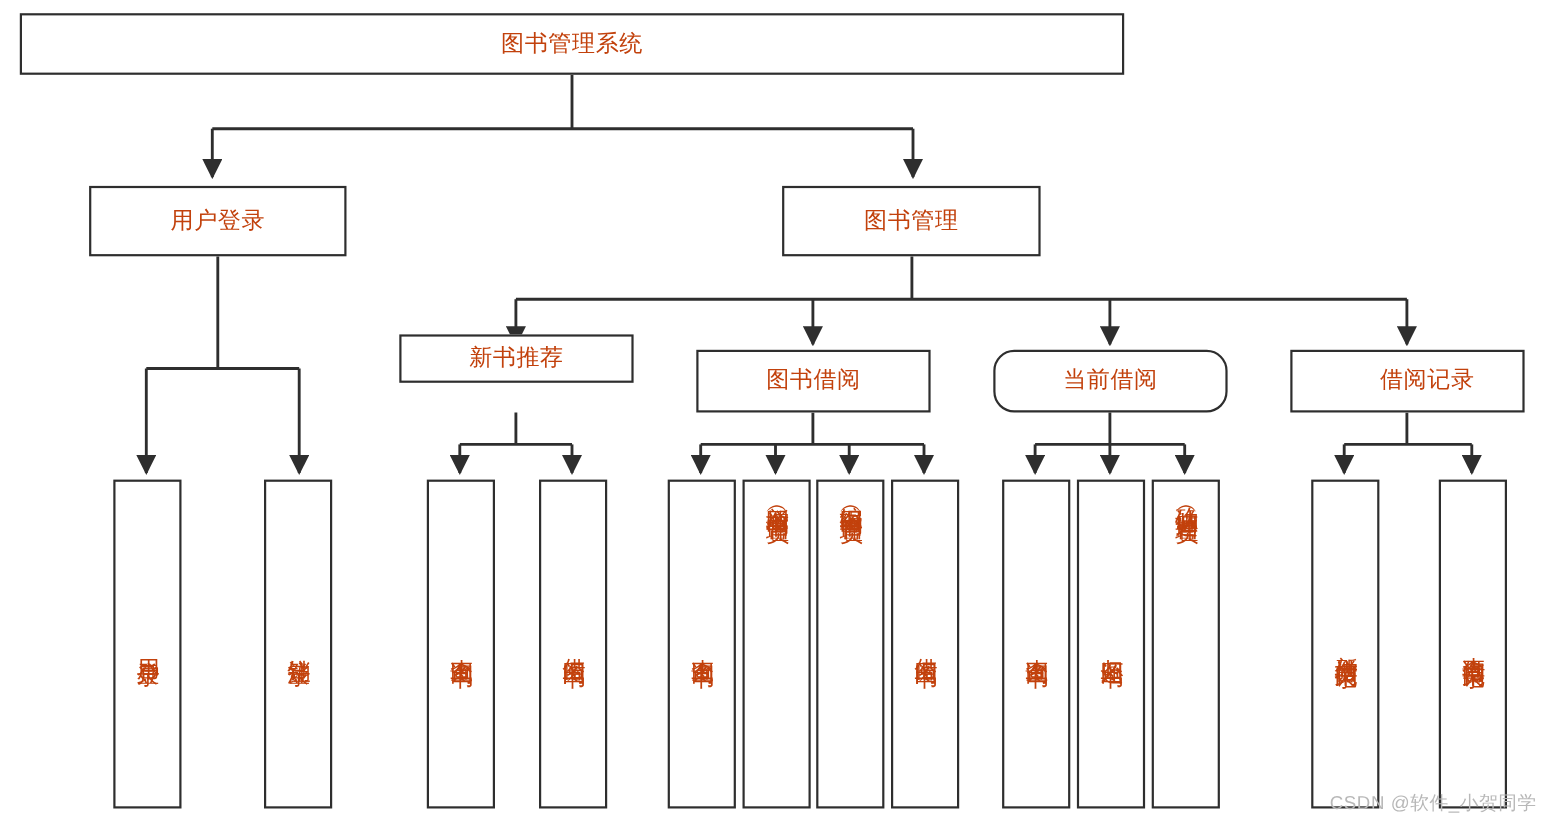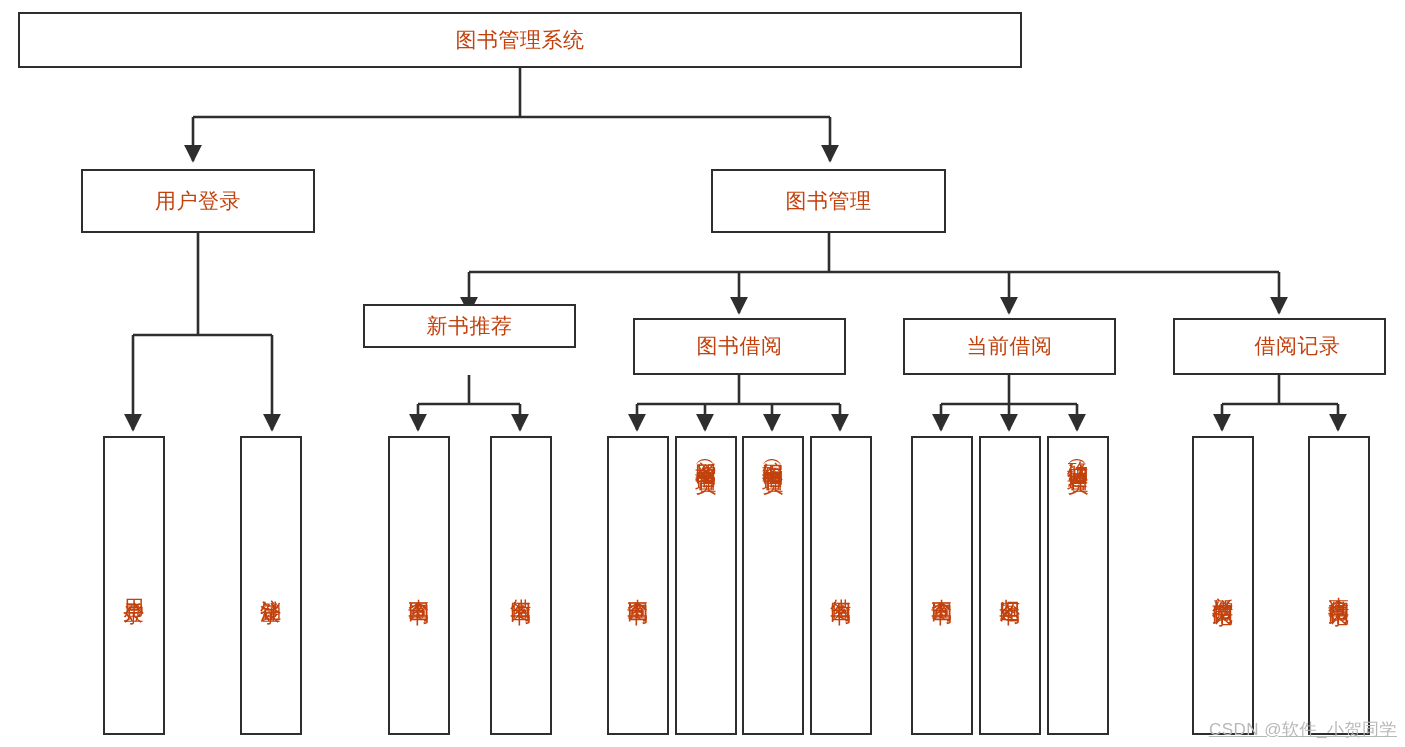--- a/index.html
+++ b/index.html
@@ -61,21 +61,20 @@
     padding-top: 0;
   }
   .watermark {
     position: absolute;
     right: 8px;
     bottom: 6px;
     font-size: 17px;
     color: #b8b8b8;
     letter-spacing: 0.5px;
     white-space: nowrap;
-    text-decoration: underline;
   }
 </style>
 </head>
 <body>
 
 <div id="diagram-root">
 
   <svg class="connectors" viewBox="0 0 1405 747" xmlns="http://www.w3.org/2000/svg">
     <defs>
       <marker id="arrow" viewBox="0 0 10 10" refX="9" refY="5" markerWidth="7" markerHeight="7" orient="auto-start-reverse">
@@ -136,21 +135,21 @@
   <div class="node" style="left:711px; top:169px; width:235px; height:64px;text-align:center;">
     <span class="node-label">图书管理</span>
   </div>
 
   <div class="node" style="left:363px; top:304px; width:213px; height:44px;">
     <span class="node-label">新书推荐</span>
   </div>
   <div class="node" style="left:633px; top:318px; width:213px; height:57px;">
     <span class="node-label">图书借阅</span>
   </div>
-  <div class="node" style="left:903px; top:318px; width:213px; height:57px;">
+  <div class="node" style="left:903px; top:318px; width:213px; height:57px;border-radius:19px;">
     <span class="node-label">当前借阅</span>
   </div>
   <div class="node" style="left:1173px; top:318px; width:213px; height:57px;padding-left:36px;">
     <span class="node-label">借阅记录</span>
   </div>
 
   <div class="node leaf centered" style="left:103px; top:436px; width:62px; height:299px;">
     <span class="node-label">用户登录</span>
   </div>
   <div class="node leaf centered" style="left:240px; top:436px; width:62px; height:299px;">

